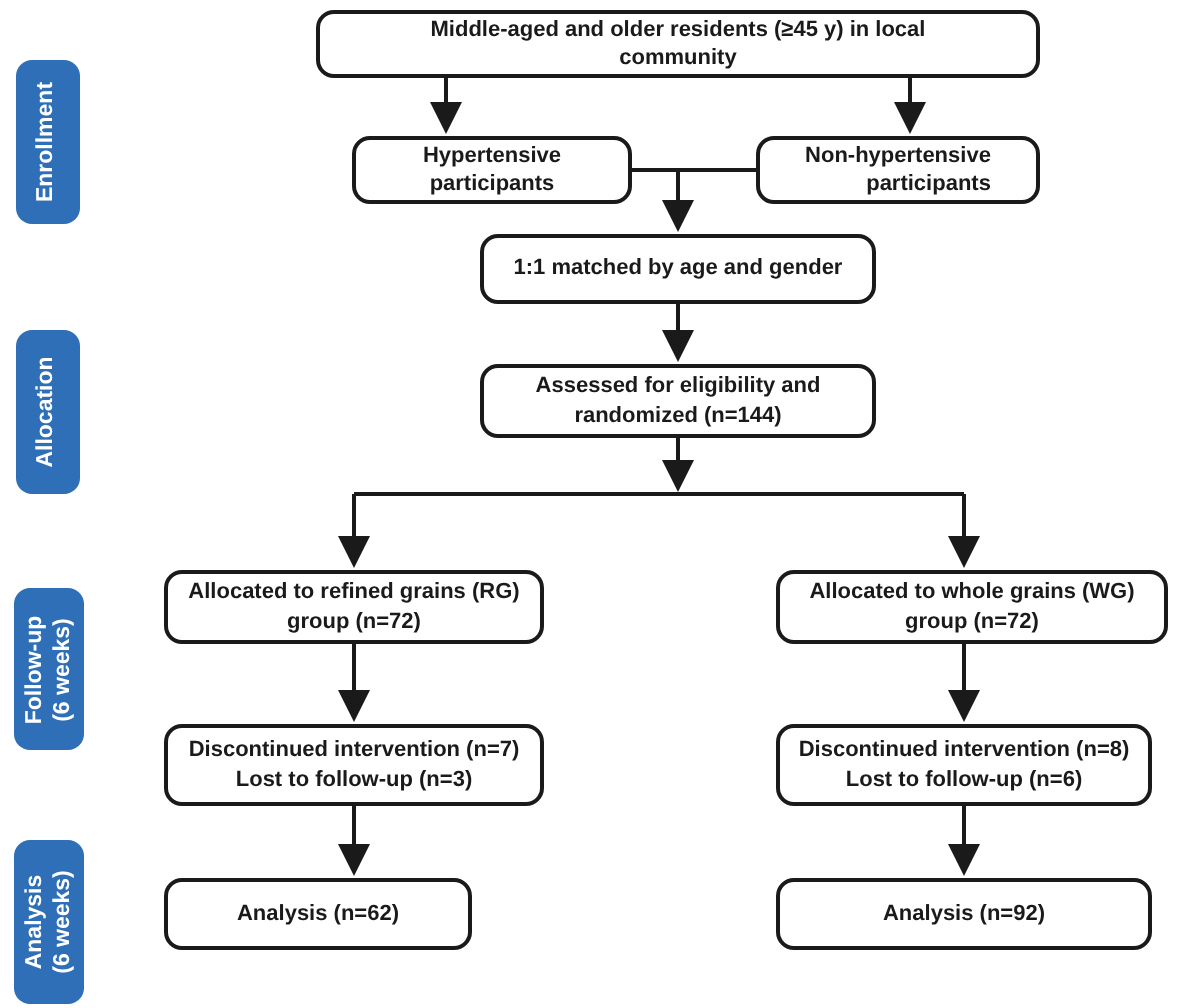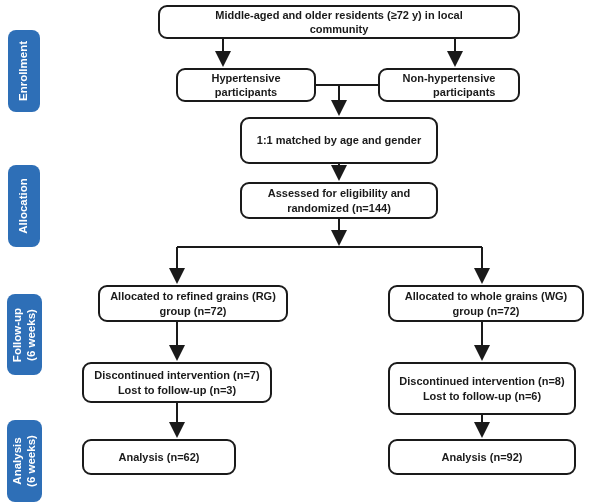--- a/index.html
+++ b/index.html
@@ -31,26 +31,26 @@
     font-size: 11px;
     line-height: 1.28;
     color: var(--box-border, #1a1a1a);
     white-space: pre-line;
     box-sizing: border-box;
     padding: 1px 4px;
   }
   #box-population   { left:158px; top:5px;   width:362px; height:34px; }
   #box-hypertensive { left:176px; top:68px;  width:140px; height:34px; }
   #box-nonhypertensive { left:378px; top:68px; width:142px; height:34px;text-align:right; }
-  #box-matched      { left:240px; top:117px; width:198px; height:47px; }
+  #box-matched      { left:240px; top:117px; width:198px; height:35px; }
   #box-assessed     { left:240px; top:182px; width:198px; height:37px; }
-  #box-rg-alloc     { left:82px;  top:285px; width:190px; height:37px;margin-left:16px; }
+  #box-rg-alloc     { left:82px;  top:285px; width:190px; height:37px; }
   #box-wg-alloc     { left:388px; top:285px; width:196px; height:37px; }
   #box-rg-dropout   { left:82px;  top:362px; width:190px; height:41px; }
-  #box-wg-dropout   { left:388px; top:362px; width:188px; height:53px; }
+  #box-wg-dropout   { left:388px; top:362px; width:188px; height:41px; }
   #box-rg-analysis  { left:82px;  top:439px; width:154px; height:36px; }
   #box-wg-analysis  { left:388px; top:439px; width:188px; height:36px; }
 
   .stage {
     position: absolute;
     z-index: 2;
     background: var(--stage-fill, #2e6fb7);
     border-radius: 8px;
   }
   .stage-text {
@@ -106,21 +106,21 @@
   </div>
   <div class="stage" id="stage-followup">
     <span class="stage-text">Follow-up
 (6 weeks)</span>
   </div>
   <div class="stage" id="stage-analysis">
     <span class="stage-text">Analysis
 (6 weeks)</span>
   </div>
 
-  <div class="fbox" id="box-population">Middle-aged and older residents (≥72 y) in local
+  <div class="fbox" id="box-population">Middle-aged and older residents (≥45 y) in local
 community</div>
   <div class="fbox" id="box-hypertensive">Hypertensive
 participants</div>
   <div class="fbox" id="box-nonhypertensive">Non-hypertensive
 participants</div>
   <div class="fbox" id="box-matched">1:1 matched by age and gender</div>
   <div class="fbox" id="box-assessed">Assessed for eligibility and
 randomized (n=144)</div>
   <div class="fbox" id="box-rg-alloc">Allocated to refined grains (RG)
 group (n=72)</div>

